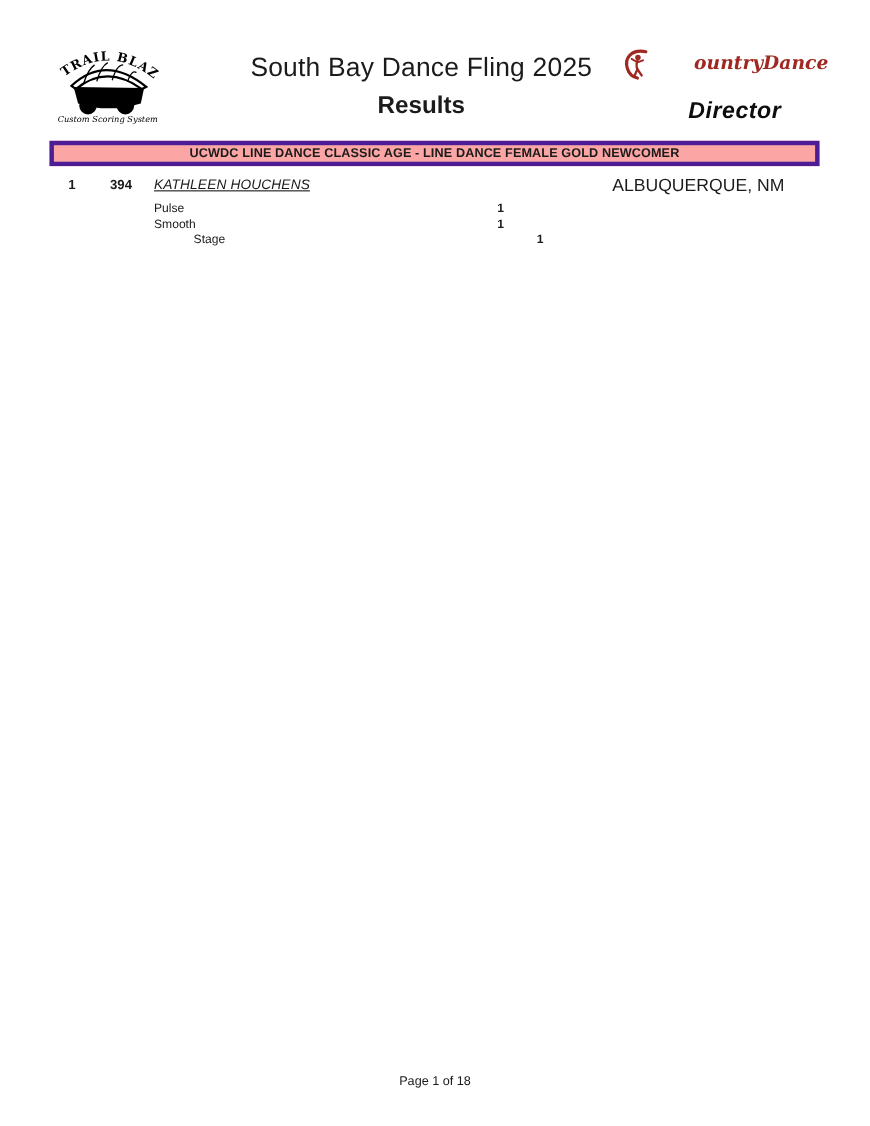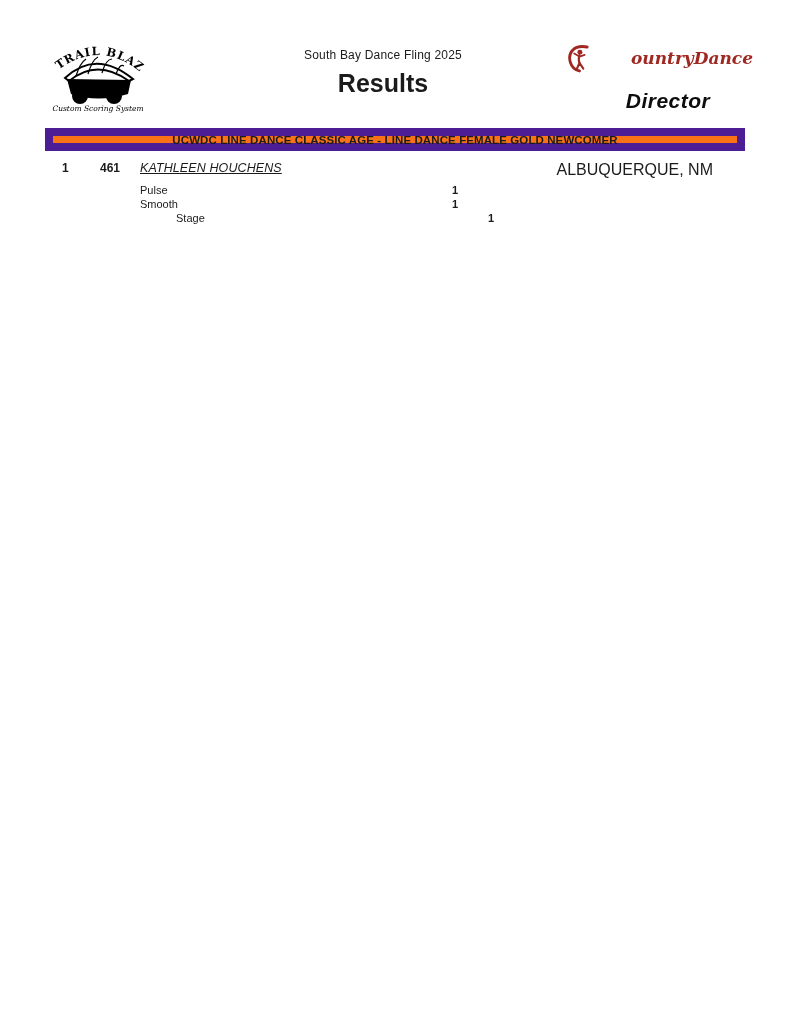--- a/index.html
+++ b/index.html
@@ -9,46 +9,46 @@
     width:791px; height:1024px;
     background:#ffffff;
     font-family:"Liberation Sans", sans-serif;
     color:#1b1b1b;
     overflow:hidden;
   }
 
   
   .tb-logo { position:absolute; left:48px; top:36px; width:100px; height:78px; }
   .titles { position:absolute; left:0; top:48px; width:766px; text-align:center; }
-  .event-title { font-size:12px; font-weight:400; letter-spacing:0.2px; }
-  .results-title { font-size:25px; font-weight:700; margin-top:7px; }
+  .event-title { font-size:24px; font-weight:400; letter-spacing:0.2px; }
+  .results-title { font-size:22px; font-weight:700; margin-top:7px; }
 
   .cdd-logo { position:absolute; top:44px; right:70px; width:122px; text-align:center; }
   .cdd-line1 {
     display:flex; align-items:center; justify-content:center;
     color:#A02822;
     font-family:"DejaVu Serif", serif;
     font-style:italic; font-weight:700;
     font-size:17px; line-height:1; white-space:nowrap;gap:44px;
   }
   .cdd-line1 svg { flex:0 0 auto; margin-right:-3px; }
   .cdd-line2 {
     font-size:21px; font-weight:700; font-style:italic;
     color:#0d0d0d; letter-spacing:0.5px;
     margin-top:16px; padding-left:16px;
   }
 
   
   .category-bar {
     position:absolute; left:45px; top:128px;
     width:700px; height:23px;
-    border:8px solid #4c1d95;
+    border:4px solid #4c1d95;
     display:flex; align-items:center; justify-content:center;
     font-weight:700; font-size:11.5px; letter-spacing:0.1px;
-    background:#f97316;
+    background:#fca5a5;
   }
 
   
   .result-row { position:absolute; left:0; top:161px; width:791px; height:16px; font-size:12px; }
   .place   { position:absolute; left:62px;  font-weight:700; }
   .bib     { position:absolute; left:100px; font-weight:700; }
   .competitor-name {
     position:absolute; left:140px;
     font-weight:400; font-style:italic;
     text-decoration:underline;
@@ -110,32 +110,33 @@
       </svg>
       <span>ountryDance</span>
     </div>
     <div class="cdd-line2">Director</div>
   </div>
 
   <div class="category-bar">UCWDC LINE DANCE CLASSIC AGE - LINE DANCE FEMALE GOLD NEWCOMER</div>
 
   <div class="result-row">
     <span class="place">1</span>
-    <span class="bib">461</span>
+    <span class="bib">394</span>
     <span class="competitor-name">KATHLEEN HOUCHENS</span>
     <span class="location">ALBUQUERQUE, NM</span>
   </div>
 
   <div class="dance-row r0">
     <span class="dance-name">Pulse</span>
     <span class="dance-score">1</span>
   </div>
   <div class="dance-row r1">
     <span class="dance-name">Smooth</span>
     <span class="dance-score">1</span>
   </div>
   <div class="dance-row r2">
     <span class="dance-name">Stage</span>
     <span class="dance-score">1</span>
   </div>
 
+  <div class="footer">Page 1 of 18</div>
 
 </div>
 
 </body></html>

